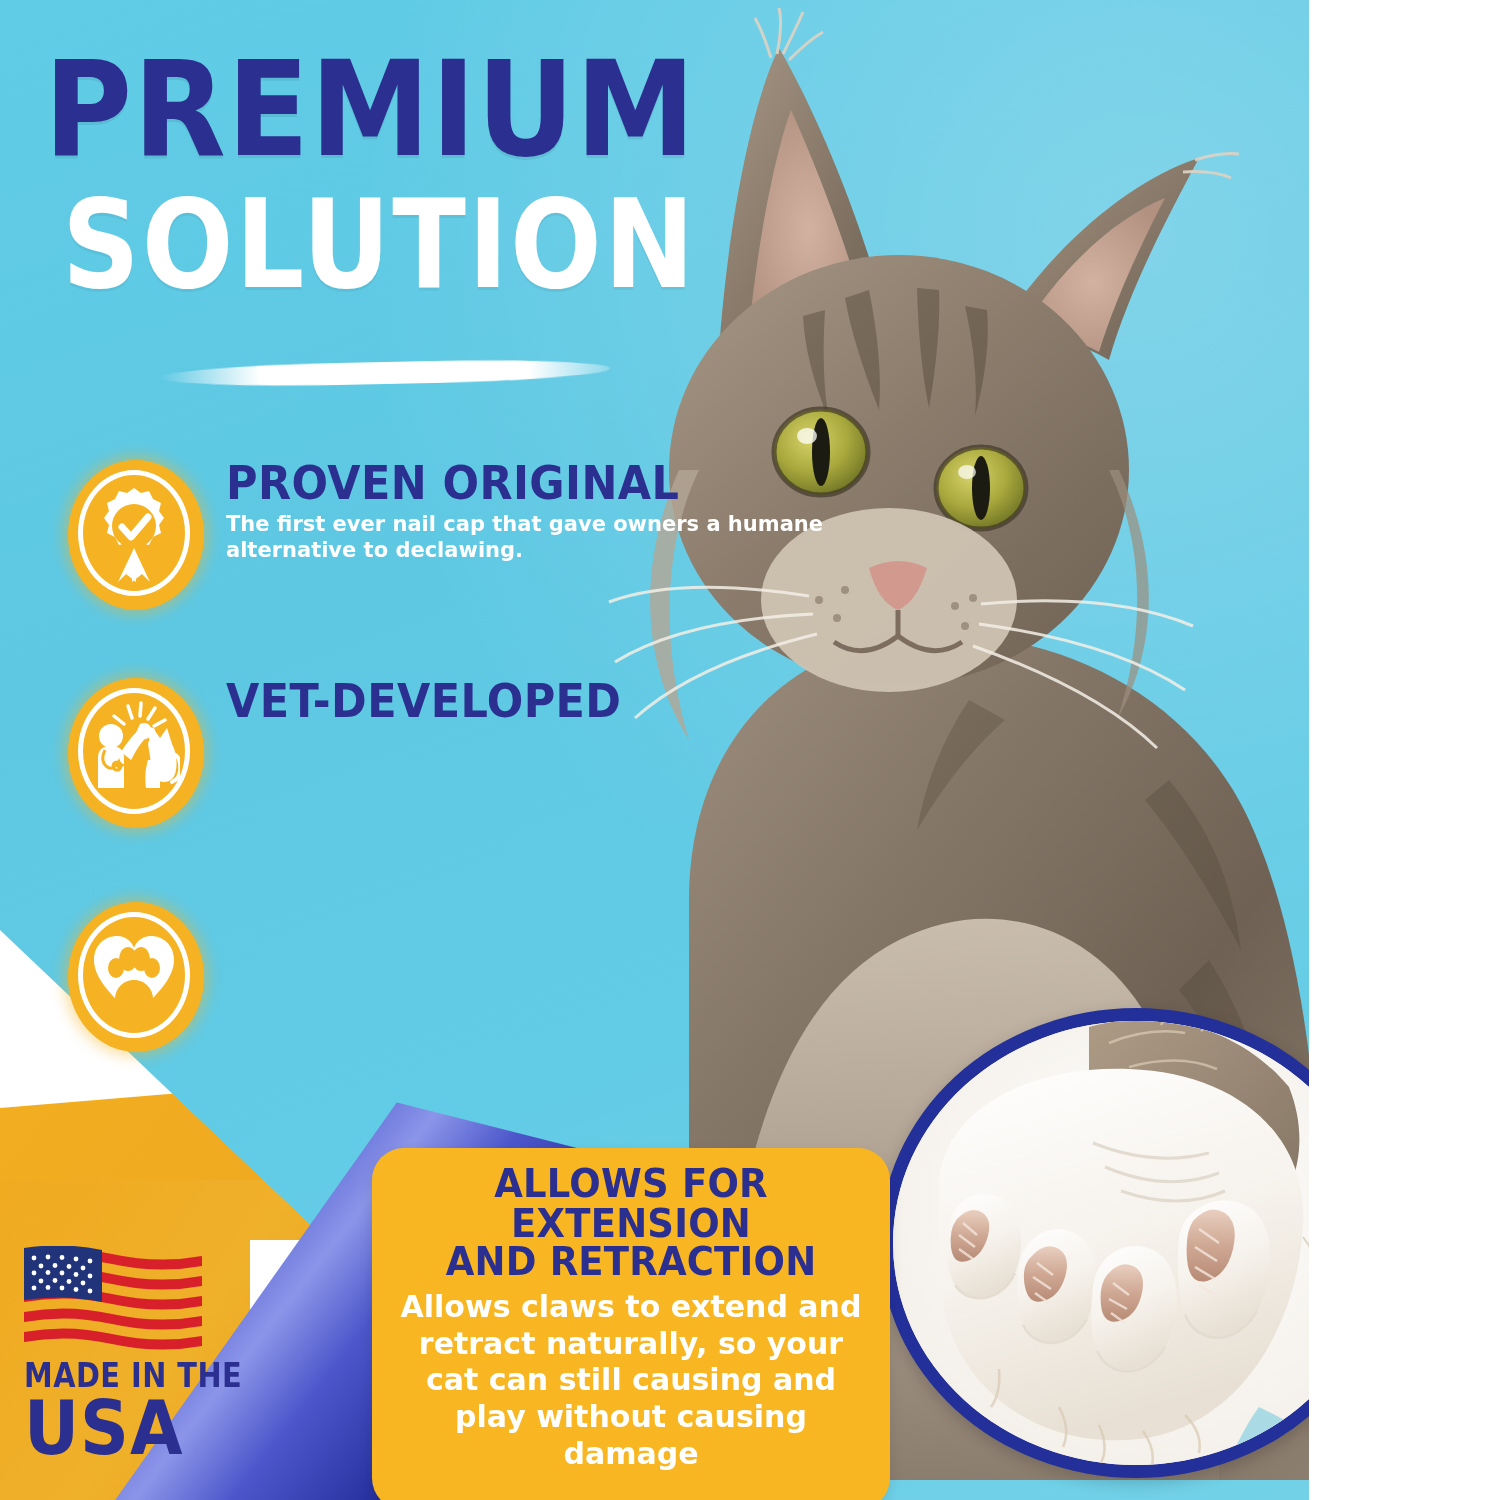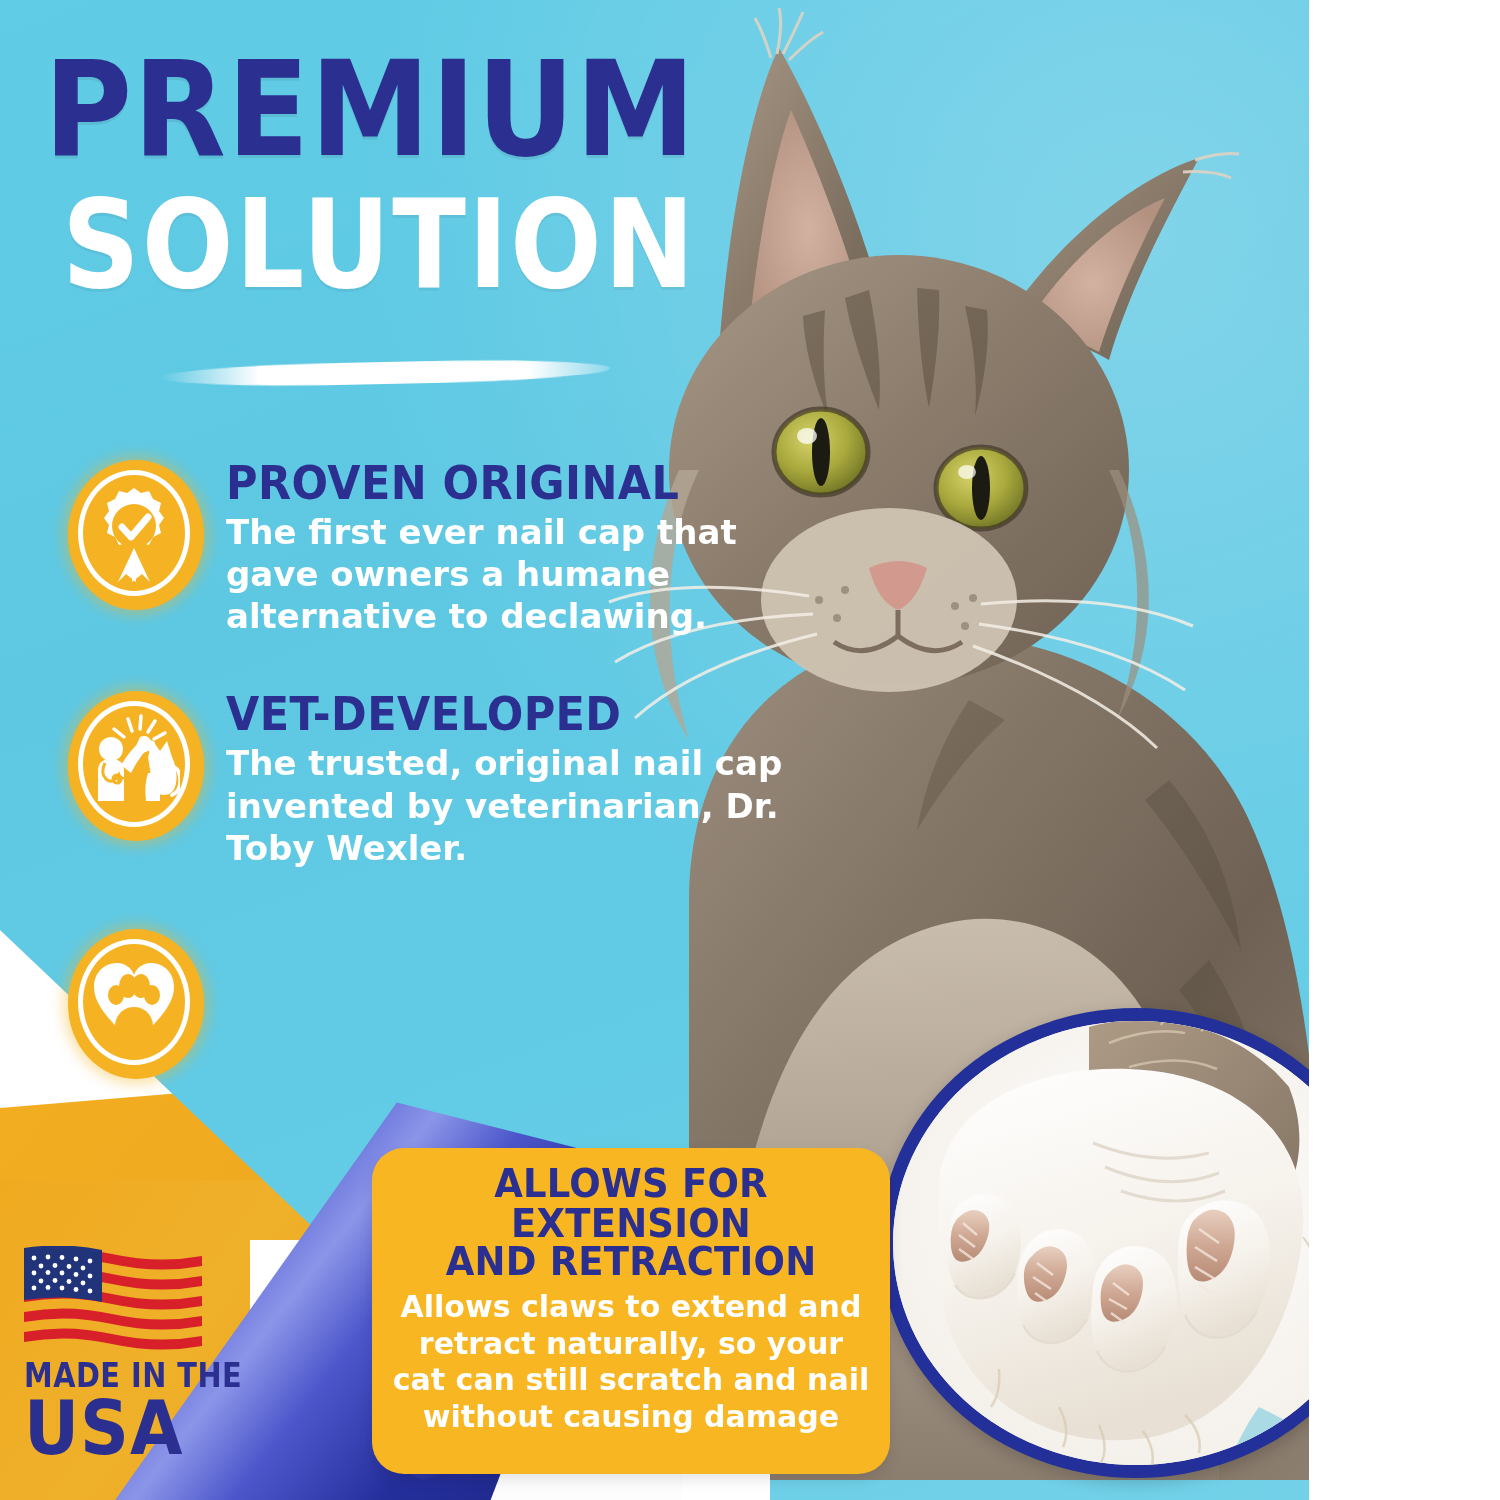--- a/index.html
+++ b/index.html
@@ -122,21 +122,21 @@
   .badge .glyph{position:absolute;left:32px;top:30px;width:92px;height:104px;}
   .ftext{flex:1 1 auto;padding-top:10px;}
   .fhead{
     font-family:"DejaVu Sans","Liberation Sans",sans-serif;
     font-size:43px;font-weight:700;letter-spacing:.4px;
     color:#2b2f90;margin:0 0 6px 0;line-height:1;
     transform:scaleY(1.06);transform-origin:left center;
   }
   .fbody{
     font-family:"DejaVu Sans","Liberation Sans",sans-serif;
-    font-size:34px;font-weight:700;color:#ffffff;line-height:1.24;margin:0;
+    font-size:21px;font-weight:700;color:#ffffff;line-height:1.24;margin:0;
     max-width:600px;
   }
 
   
   .callout{
     position:absolute;left:372px;top:1148px;width:518px;
     background:#f8b722;
     border-radius:32px;
     padding:18px 16px 38px 16px;
     box-sizing:border-box;
@@ -364,21 +364,20 @@
           <path d="M60 44 l5 -16 l7 10 l7 -10 l5 16 q6 12 4 26 q-2 12 -12 12 q-10 0 -12 -12 q-2 -14 -4 -26 Z" fill="#ffffff"></path>
           <path d="M72 60 q0 30 0 28 l-14 0 q-2 -16 2 -28 Z" fill="#ffffff"></path>
 
           <path d="M62 40 q-6 -8 -2 -14 l7 3 q-1 6 3 11 Z" fill="#ffffff"></path>
 
           <path d="M84 82 q10 -4 8 -18 q-1 -8 -6 -10" fill="none" stroke="#ffffff" stroke-width="4" stroke-linecap="round"></path>
         </svg>
       </div>
       <div class="ftext">
         <p class="fhead">VET-DEVELOPED</p>
-        <p class="fbody">The trusted, original nail cap invented by veterinarian, Dr. Toby Wexler.</p>
       </div>
     </div>
 
     <div class="feature">
       <div class="badge">
         <div class="ring-outer"></div>
           <div class="ring-inner"></div>
         <svg class="glyph" viewBox="0 0 92 104">
           <path d="M46 92 C16 66 6 50 6 36 C6 20 18 12 29 12 C38 12 44 18 46 24 C48 18 54 12 63 12 C74 12 86 20 86 36 C86 50 76 66 46 92 Z" fill="#ffffff"></path>
           <ellipse cx="28" cy="44" rx="8" ry="10" fill="#f5b323"></ellipse>
@@ -498,21 +497,21 @@
   </div>
 
   <div class="bottom-white-curve"></div>
   <div class="peel-flap"></div>
   <div class="peel-white-edge"></div>
   <div class="peel-flap-curl"></div>
 
   <div class="callout">
     <p class="co-head">ALLOWS FOR EXTENSION</p>
     <p class="co-head" style="margin-top:-6px;">AND RETRACTION</p>
-    <p class="co-body">Allows claws to extend and retract naturally, so your cat can still scratch and nail without causing damage</p>
+    <p class="co-body">Allows claws to extend and retract naturally, so your cat can still causing and play without causing damage</p>
   </div>
 
   <div class="usa-block">
     <svg class="flag" viewBox="0 0 182 104">
       <g fill="#d8202a">
         <path d="M2 6 q44 -8 88 2 q46 10 90 2 v10 q-44 8 -90 -2 q-44 -10 -88 -2 Z"></path>
         <path d="M2 26 q44 -8 88 2 q46 10 90 2 v10 q-44 8 -90 -2 q-44 -10 -88 -2 Z"></path>
         <path d="M2 46 q44 -8 88 2 q46 10 90 2 v10 q-44 8 -90 -2 q-44 -10 -88 -2 Z"></path>
         <path d="M2 66 q44 -8 88 2 q46 10 90 2 v10 q-44 8 -90 -2 q-44 -10 -88 -2 Z"></path>
         <path d="M2 86 q44 -8 88 2 q46 10 90 2 v10 q-44 8 -90 -2 q-44 -10 -88 -2 Z"></path>

